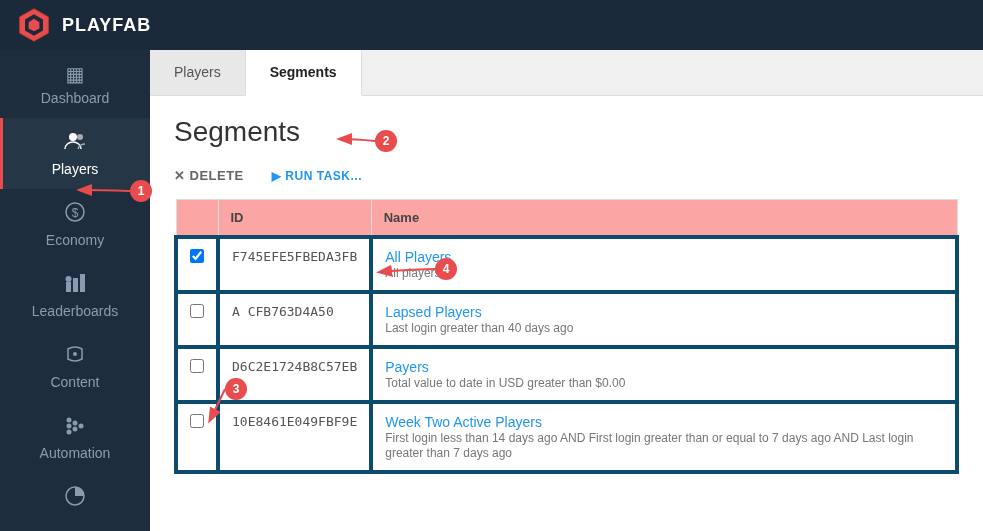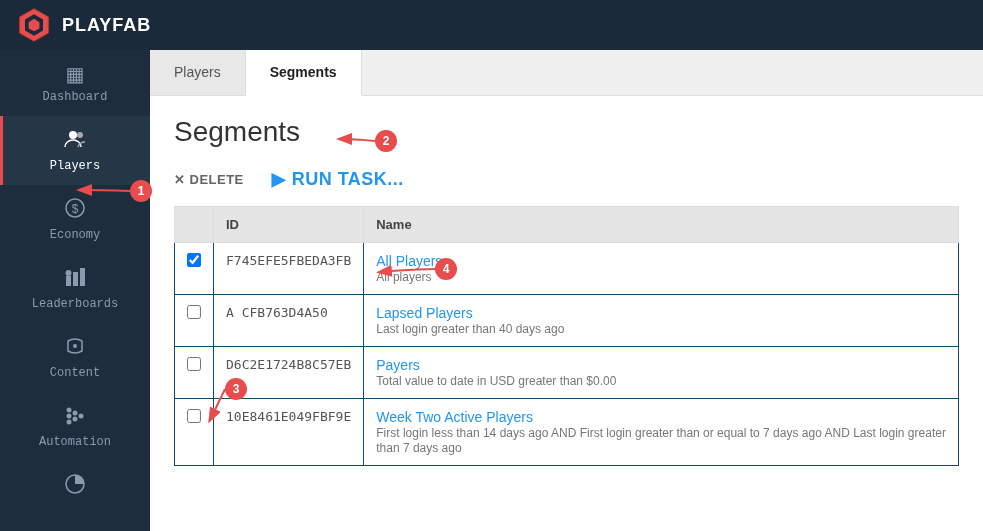--- a/index.html
+++ b/index.html
@@ -67,21 +67,21 @@
       top: 0;
       bottom: 0;
       width: 3px;
       background: #e84c4c;
     }
     .sidebar-icon {
       font-size: 20px;
       color: #8a9bb0;
     }
     .sidebar-item.active .sidebar-icon { color: #fff; }
-    .sidebar-label { font-size: 12px; font-family: Liberation Mono, monospace; }
+    .sidebar-label { font-size: 14px; }
 
     
     .content-area {
       flex: 1;
       background: #fff;
       display: flex;
       flex-direction: column;
       overflow: hidden;
     }
 
@@ -138,47 +138,47 @@
       cursor: pointer;
       text-transform: uppercase;
       font-weight: 600;
       letter-spacing: 0.5px;
     }
     .btn-run-task {
       display: flex;
       align-items: center;
       gap: 4px;
       color: #2196F3;
-      font-size: 18px;
+      font-size: 12px;
       cursor: pointer;
       text-transform: uppercase;
       font-weight: 600;
       letter-spacing: 0.5px;
     }
 
     
     .segments-table {
       width: 100%;
       border-collapse: collapse;
       font-size: 13px;
     }
     .segments-table thead tr {
-      background: #e5e5e5;
+      background: #fca5a5;
       border: 1px solid #ddd;
     }
     .segments-table th {
       padding: 10px 12px;
       text-align: left;
       font-weight: 600;
       color: #444;
       border: 1px solid #ddd;
     }
     .segments-table td {
       padding: 10px 12px;
-      border: 1px solid #0c4a6e;
+      border: 4px solid #0c4a6e;
       vertical-align: top;
     }
     .segment-name-link {
       color: #2196F3;
       font-weight: 500;
       font-size: 14px;
       display: block;
     }
     .segment-description {
       color: #777;

